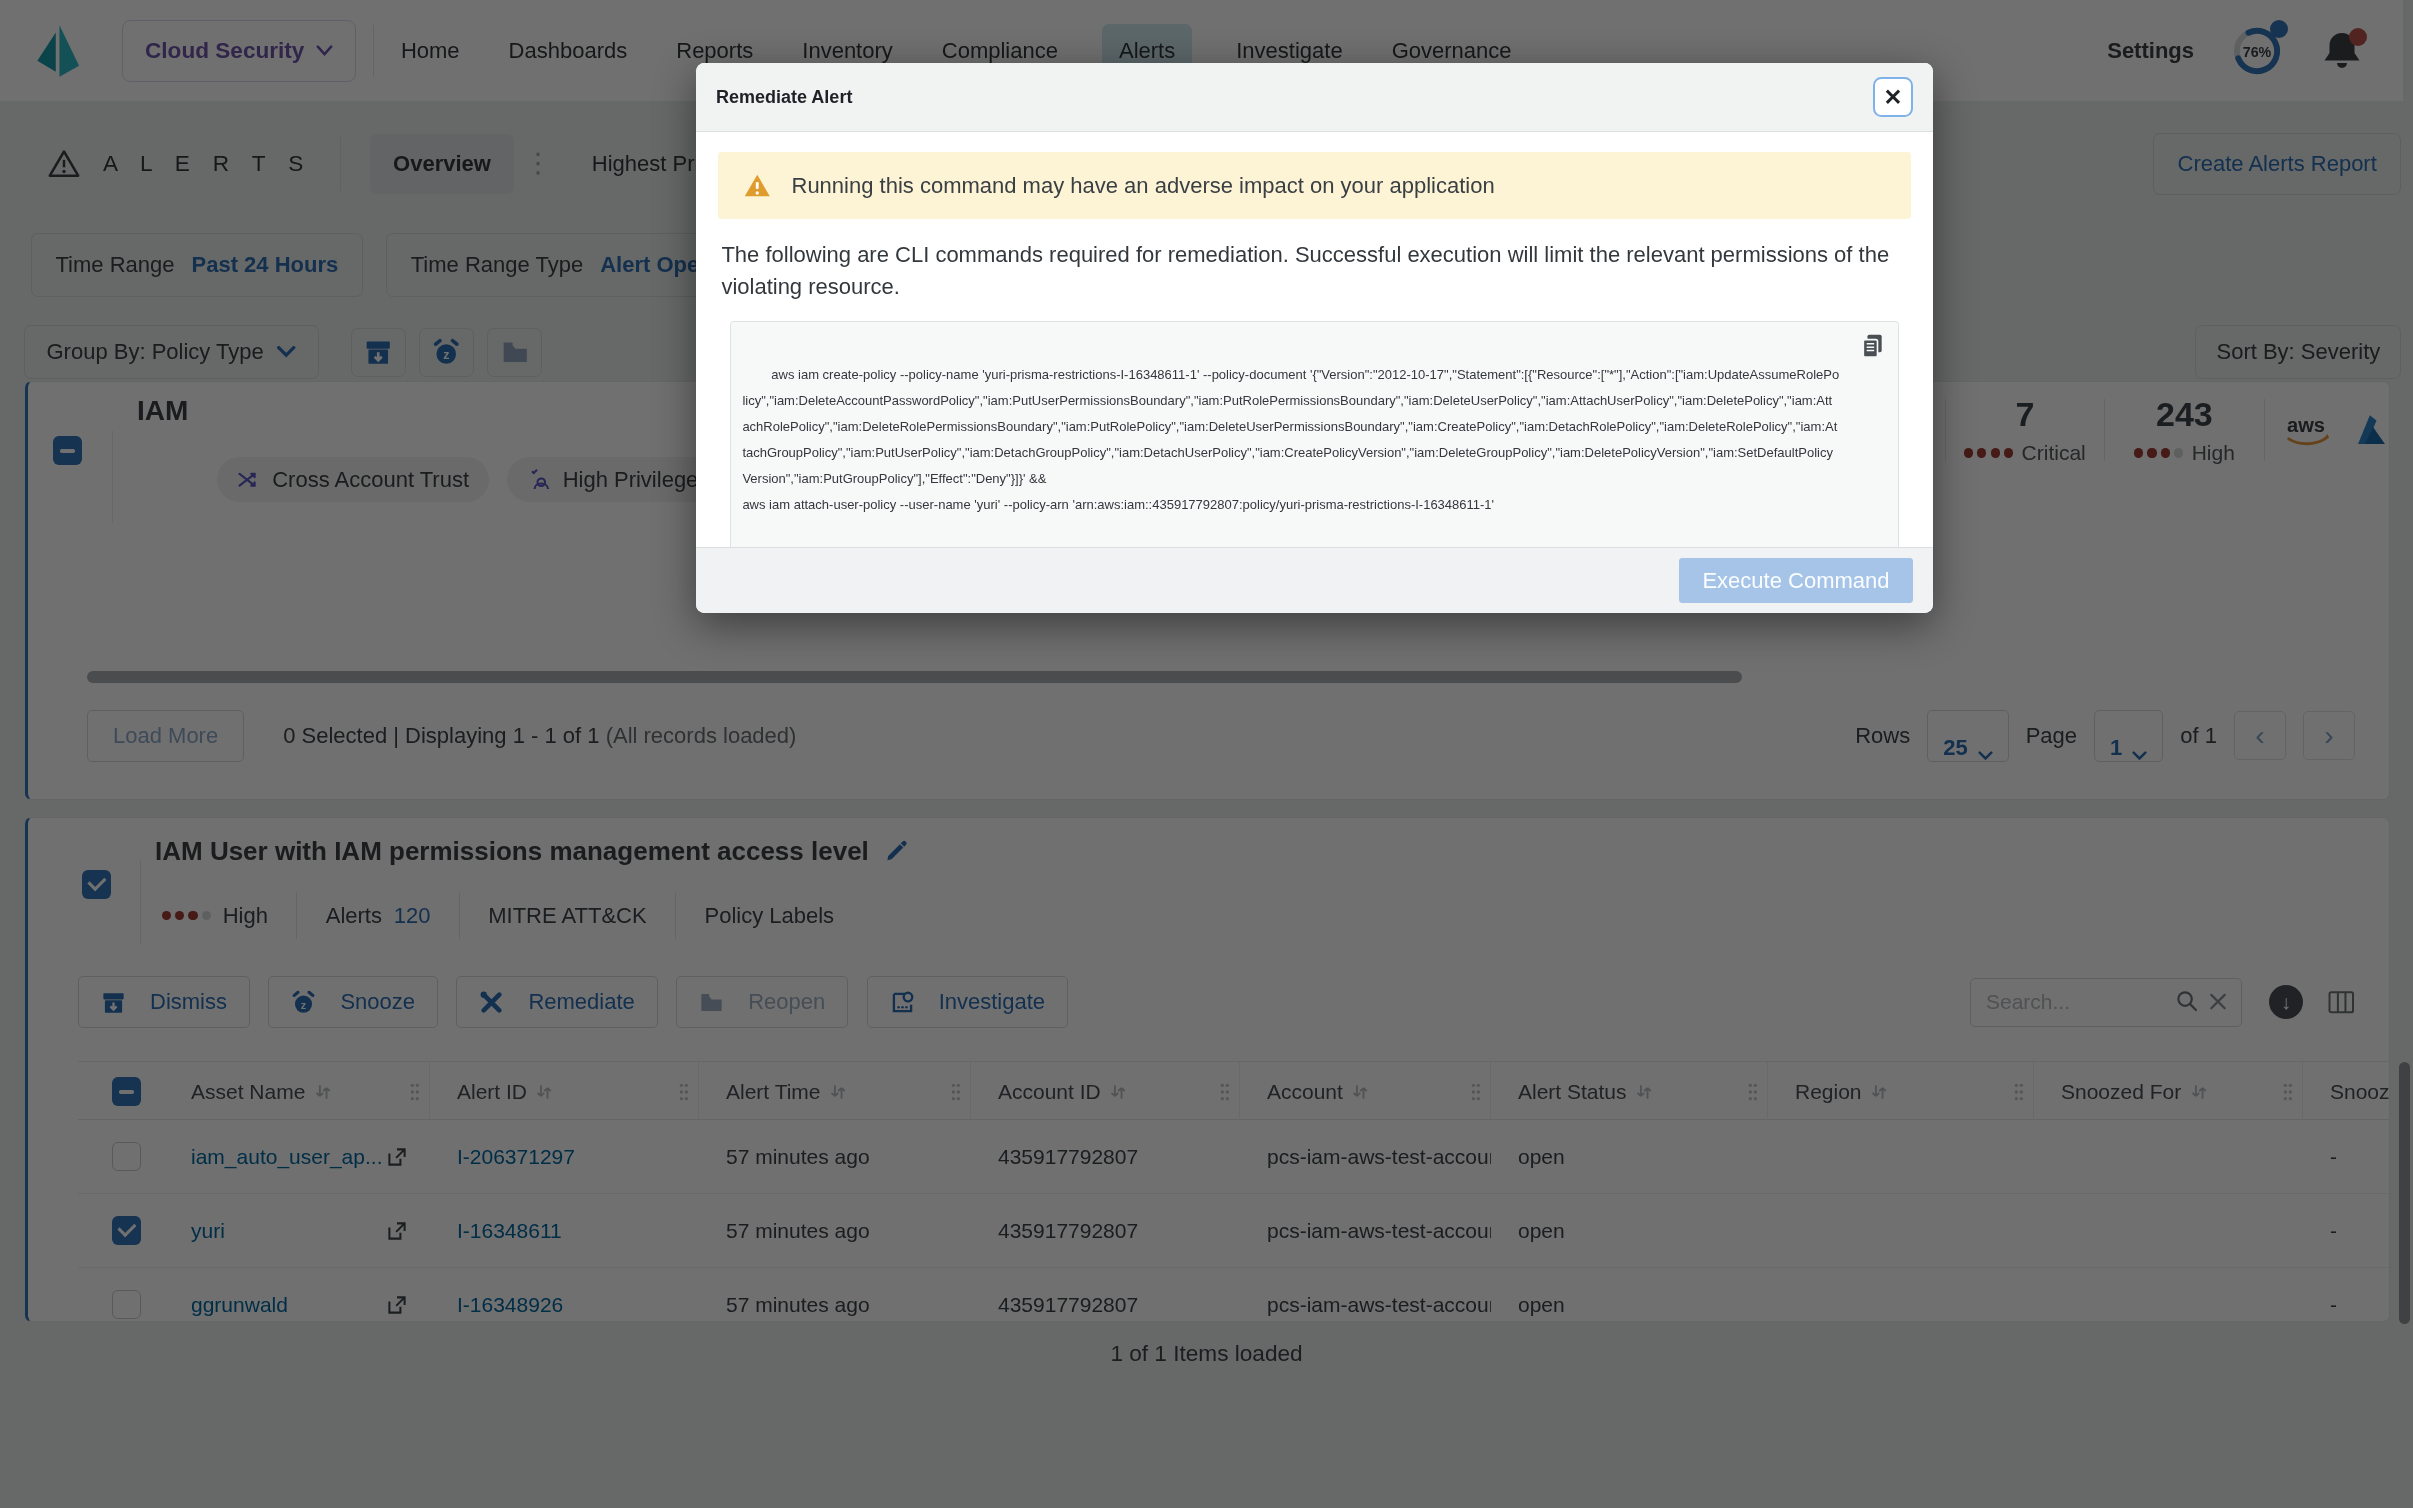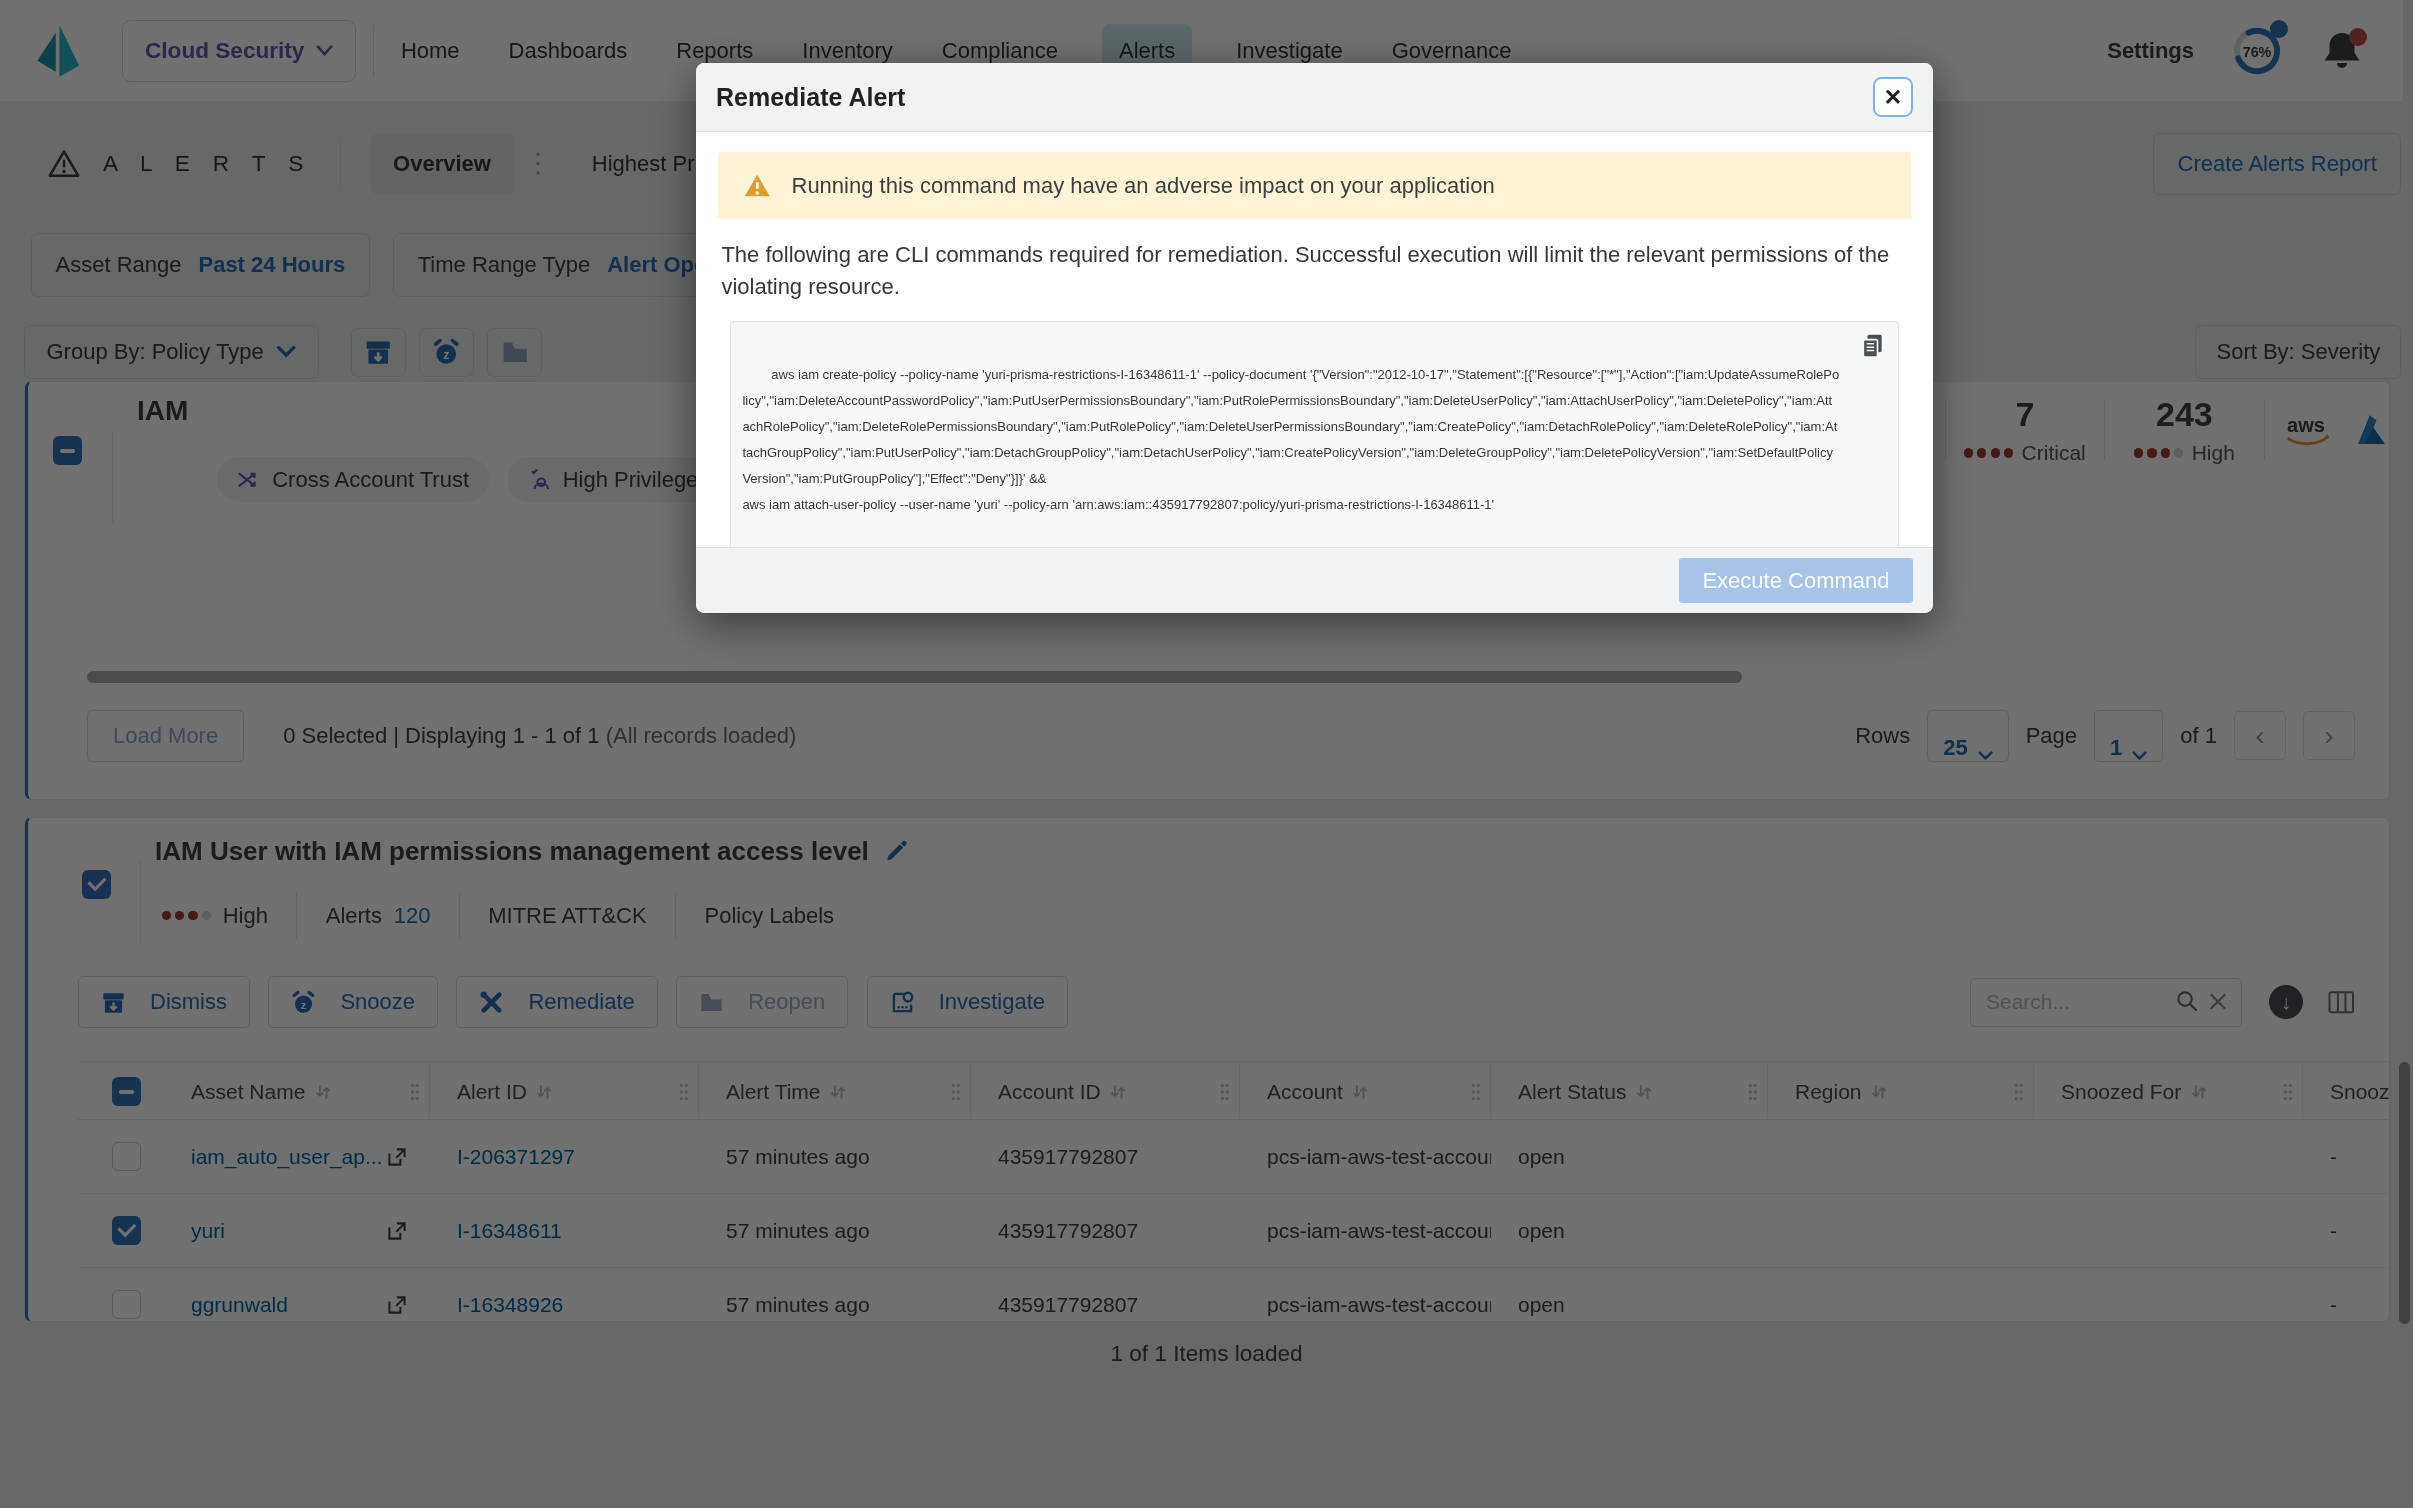--- a/index.html
+++ b/index.html
@@ -135,21 +135,21 @@
   .vscroll { position:absolute; right:3.4px; top:1062px; width:11px; height:262px; background:#909497; border-radius:5.9px; z-index:1; }
 
   .items-loaded { position:absolute; left:0; right:0; top:1341px; text-align:center; font-size:22.6px; color:#3f444a; z-index:1; }
 
   
   .overlay { position:absolute; inset:0; background:rgba(0,0,0,0.56); z-index:5; }
   .modal { position:absolute; left:696px; top:63px; width:1237px; height:550px; background:#ffffff;
            border-radius:8.4px; box-shadow:0 11.7px 42px rgba(0,0,0,0.45); z-index:10; }
   .m-head { height:69px; background:#f1f2f2; border-bottom:0.8px solid #dcdfe0; border-radius:8.4px 8.4px 0 0;
             display:flex; align-items:center; padding:0 20px; }
-  .m-title { font-size:25px; font-weight:700; color:#1e2226; }
+  .m-title { font-size:18px; font-weight:700; color:#1e2226; }
   .m-close { margin-left:auto; width:40px; height:40px; border:2.5px solid #7fb1ea; border-radius:8.4px;
              background:#fff; display:flex; align-items:center; justify-content:center;
              font-size:22.6px; color:#1e2226; font-weight:700; }
   .m-body { padding:20px 22px 0 22px; }
   .m-warn { display:flex; align-items:center; gap:20px; background:#fcf4d5; border-radius:3.4px;
             height:67px; padding:8px 25px; font-size:22px; color:#3a3f44; }
   .m-desc { margin:20px 3.4px 0 3.4px; font-size:22px; line-height:32px; color:#33383d; }
   .m-code { position:relative; margin:18.4px 11.7px 0 11.7px; background:#f7f8f8; border:0.8px solid #dfe2e3;
             border-radius:3.4px; padding:13.4px 59px 15px 11.7px; font-size:13px; line-height:26px; color:#33383d;
             white-space:pre-wrap; word-break:break-all; }
@@ -223,21 +223,21 @@
       <span class="tab">Highest Priority</span>
       <span class="tab-dots">⋮</span>
       <span class="tab">Incidents</span>
       <span class="tab-dots">⋮</span>
     </div>
     <span class="create-report">Create Alerts Report</span>
   </div>
 
   <div class="filters-row">
     <div class="chip">
-      <span class="lab">Asset Range</span>
+      <span class="lab">Time Range</span>
       <span class="val">Past 24 Hours</span>
     </div>
     <div class="chip">
       <span class="lab">Time Range Type</span>
       <span class="val">Alert Opened</span>
       <span class="x">✕</span>
     </div>
     <div class="chip">
       <span class="lab">Alert Status</span>
     </div>

